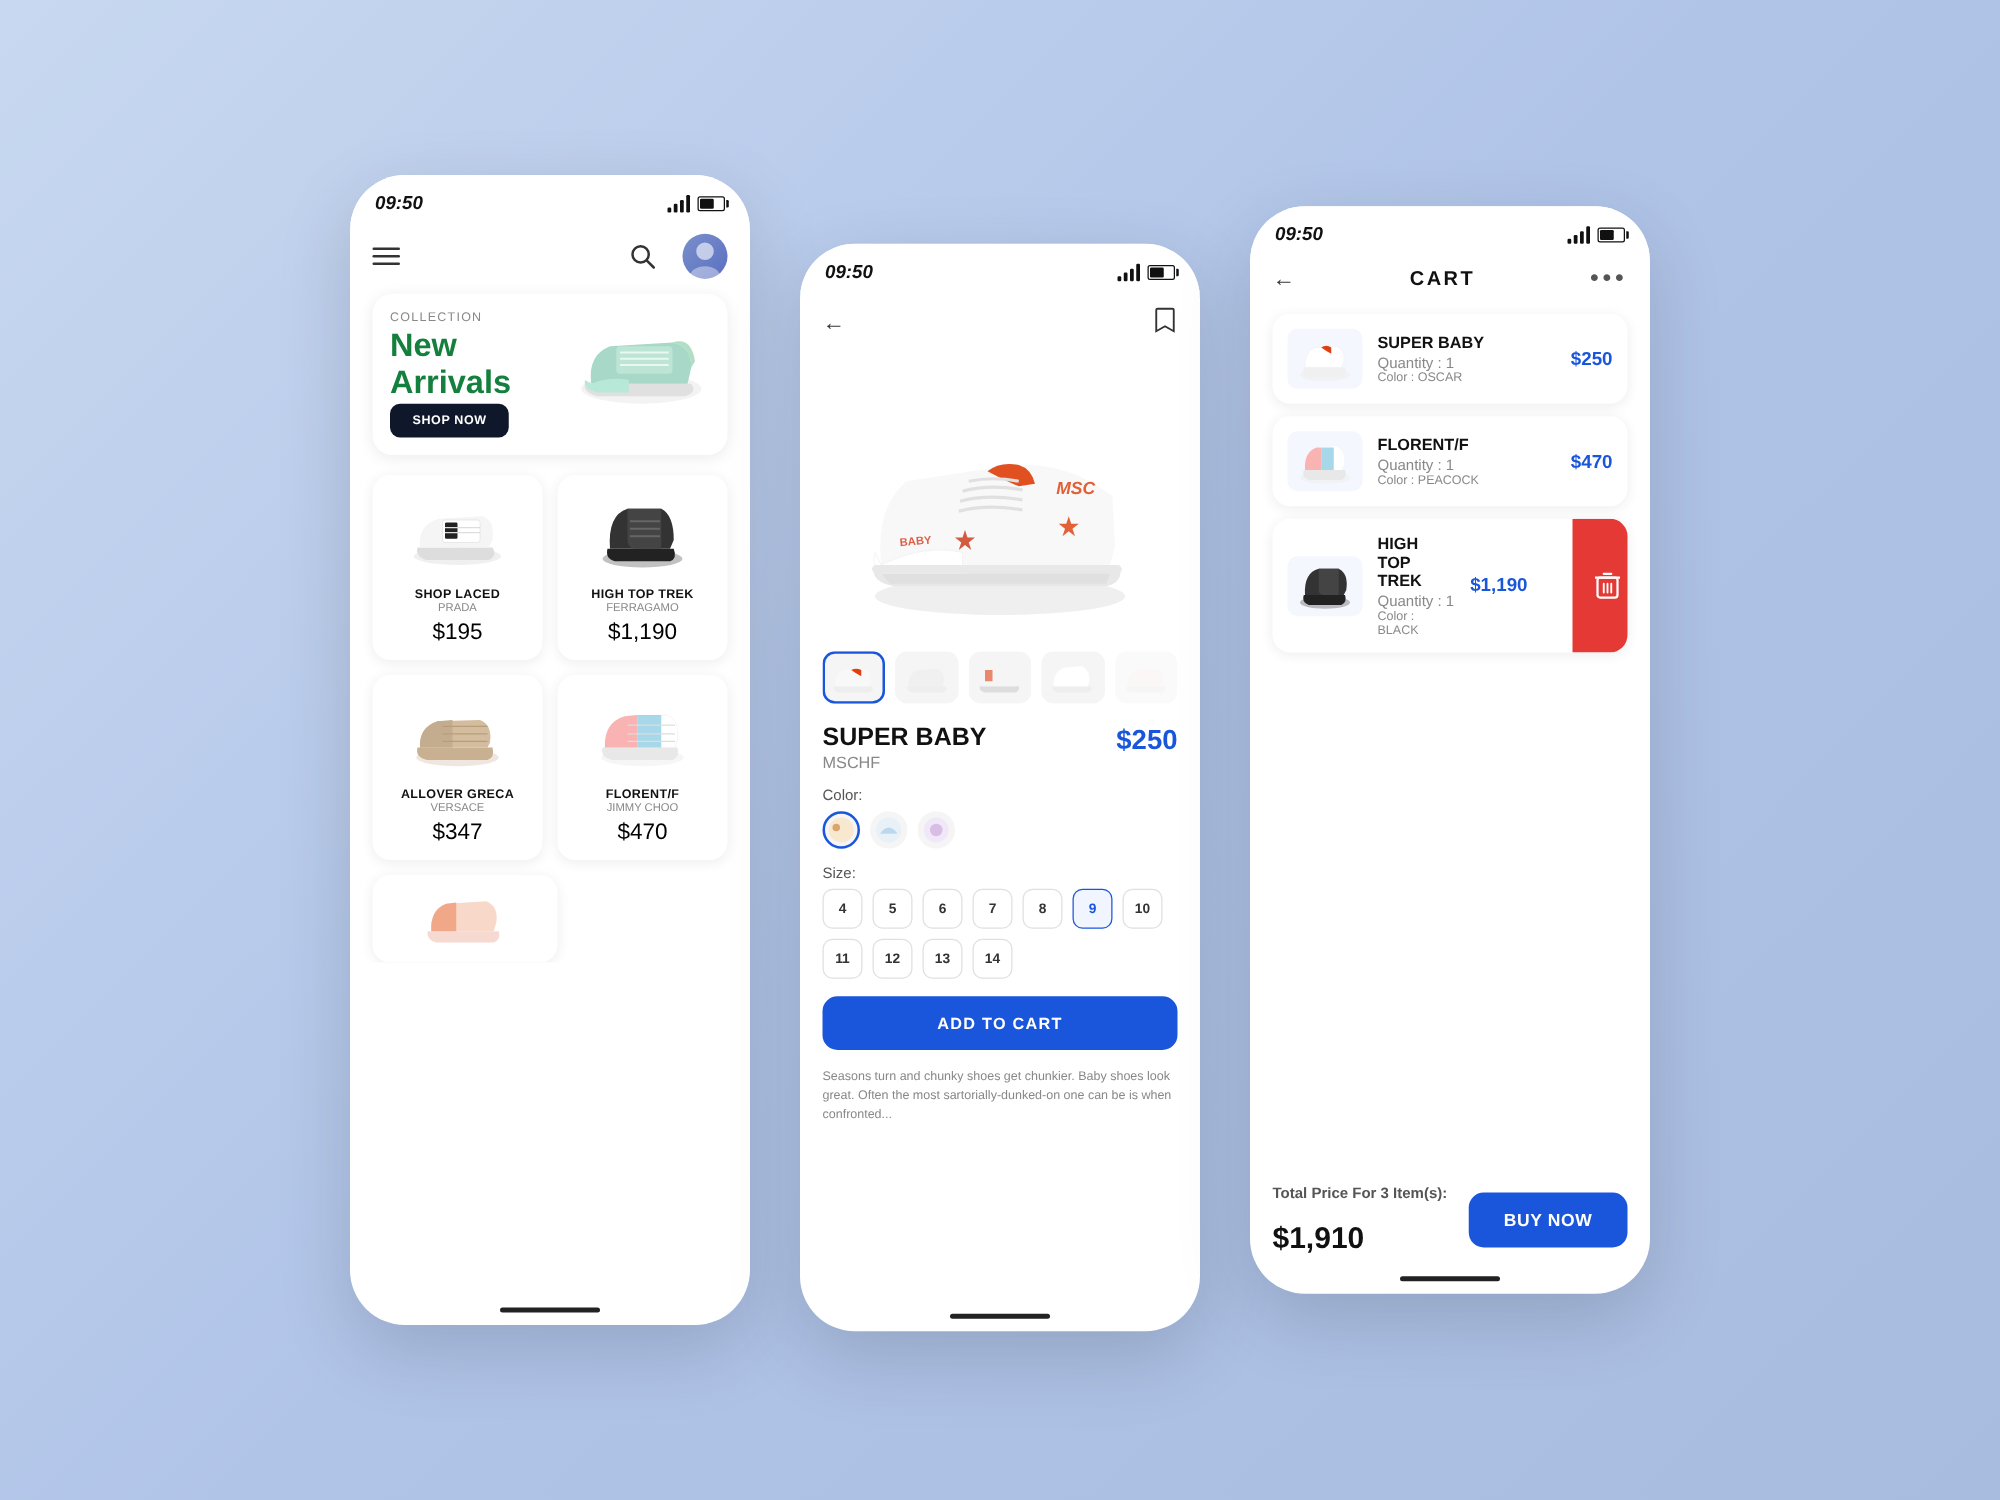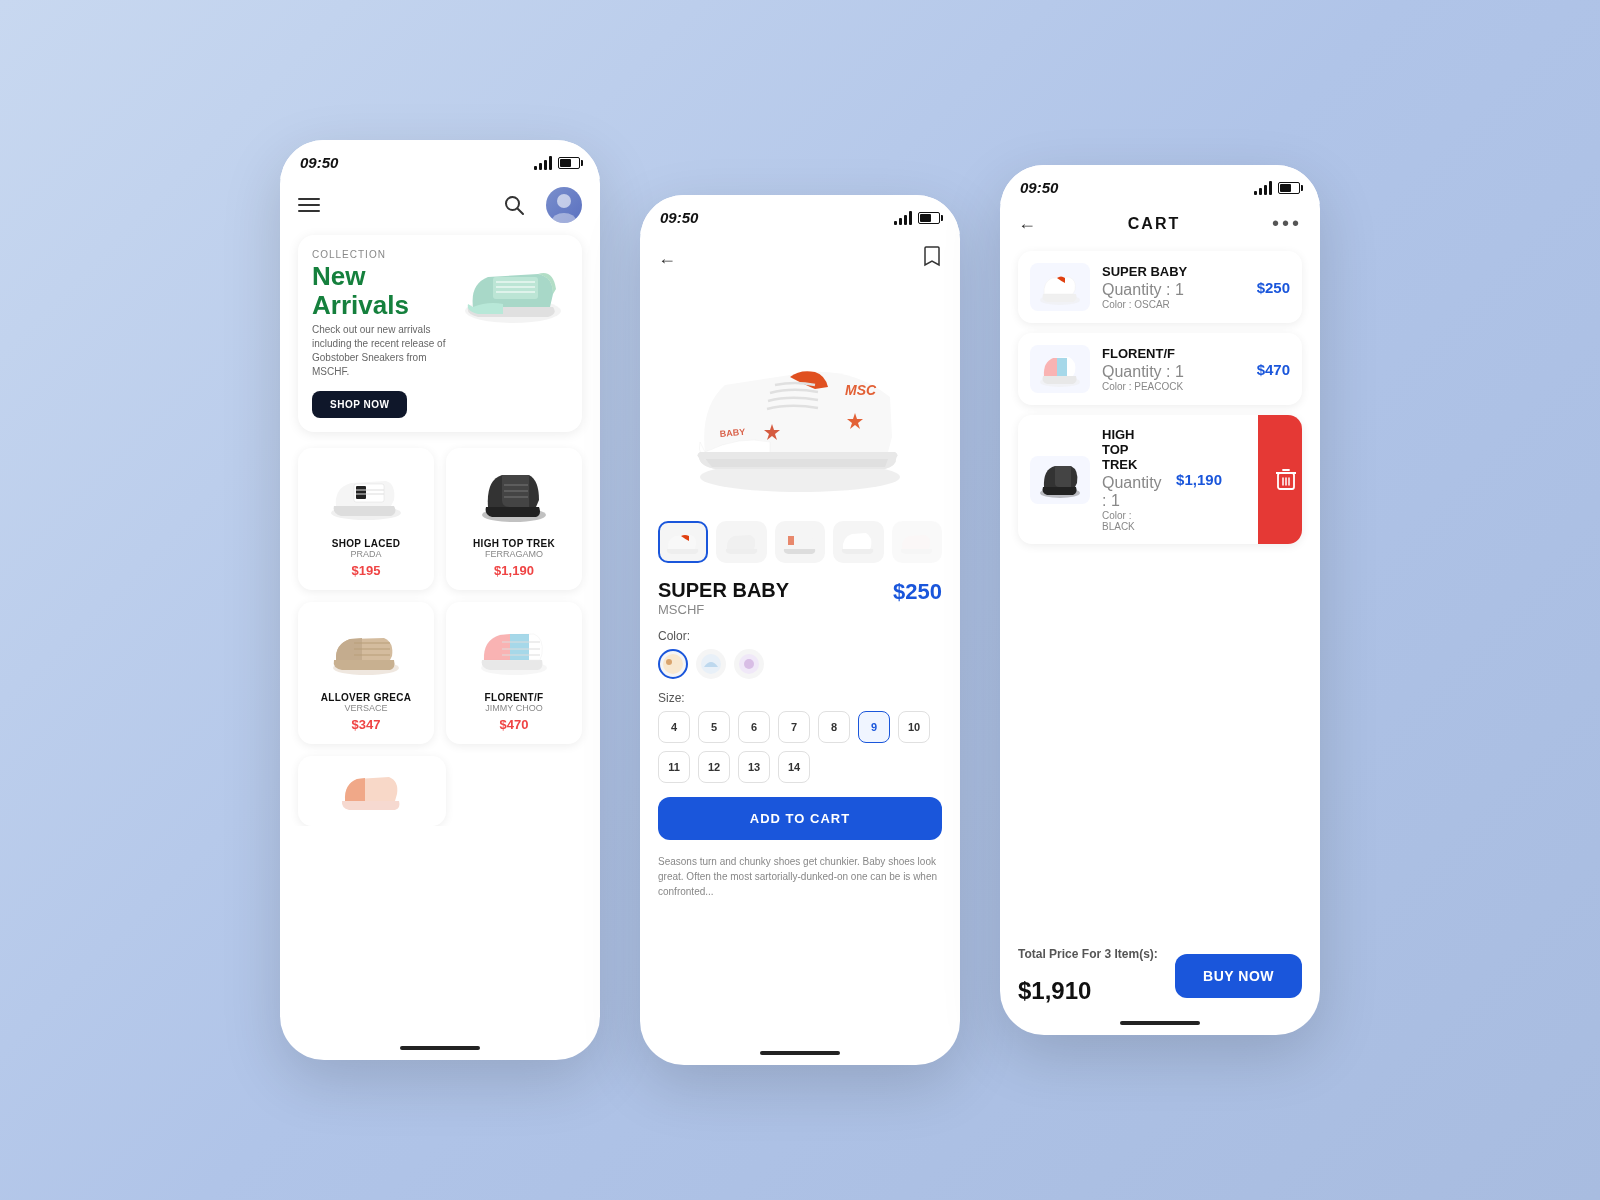--- a/index.html
+++ b/index.html
@@ -203,23 +203,23 @@
       font-weight: 700;
       color: #111;
       letter-spacing: 0.3px;
     }
     .product-brand {
       font-size: 9px;
       color: #888;
       margin-bottom: 4px;
     }
     .product-price {
-      font-size: 13px;
-      font-weight: 700;
-      color: #ef4444;
+      font-size: 18px;
+      font-weight: 400;
+      color: #000000;
     }
 
     
     .phone-2-content { padding: 0 18px; }
     .back-btn {
       font-size: 18px;
       color: #333;
       cursor: pointer;
       padding: 8px 0;
     }
@@ -390,21 +390,21 @@
       flex-shrink: 0;
     }
     .cart-item-info { flex: 1; }
     .cart-item-name {
       font-size: 13px;
       font-weight: 800;
       color: #111;
       margin-bottom: 2px;
     }
     .cart-item-qty {
-      font-size: 16px;
+      font-size: 12px;
       color: #888;
     }
     .cart-item-color {
       font-size: 10px;
       color: #888;
     }
     .cart-item-price {
       font-size: 15px;
       font-weight: 700;
       color: #1a56db;
@@ -507,21 +507,20 @@
             <ellipse cx="18" cy="34" rx="12" ry="8" fill="rgba(255,255,255,0.4)"></ellipse>
           </svg>
         </div>
       </div>
     </div>
 
     <div class="hero-banner">
       <div class="hero-text">
         <div class="collection-label">COLLECTION</div>
         <div class="hero-title">New<br>Arrivals</div>
-        <div class="hero-subtitle">Check out our new arrivals including the recent release of Gobstober Sneakers from MSCHF.</div>
         <button class="shop-now-btn">SHOP NOW</button>
       </div>
       <div class="hero-shoe-img">
         
         <svg width="110" height="80" viewBox="0 0 110 80">
 
           <ellipse cx="55" cy="62" rx="48" ry="12" fill="#e8e8e8" opacity="0.5"></ellipse>
 
           <path d="M10 58 Q8 65 20 68 L90 68 Q100 65 95 58 Z" fill="#e0e0e0"></path>
 

